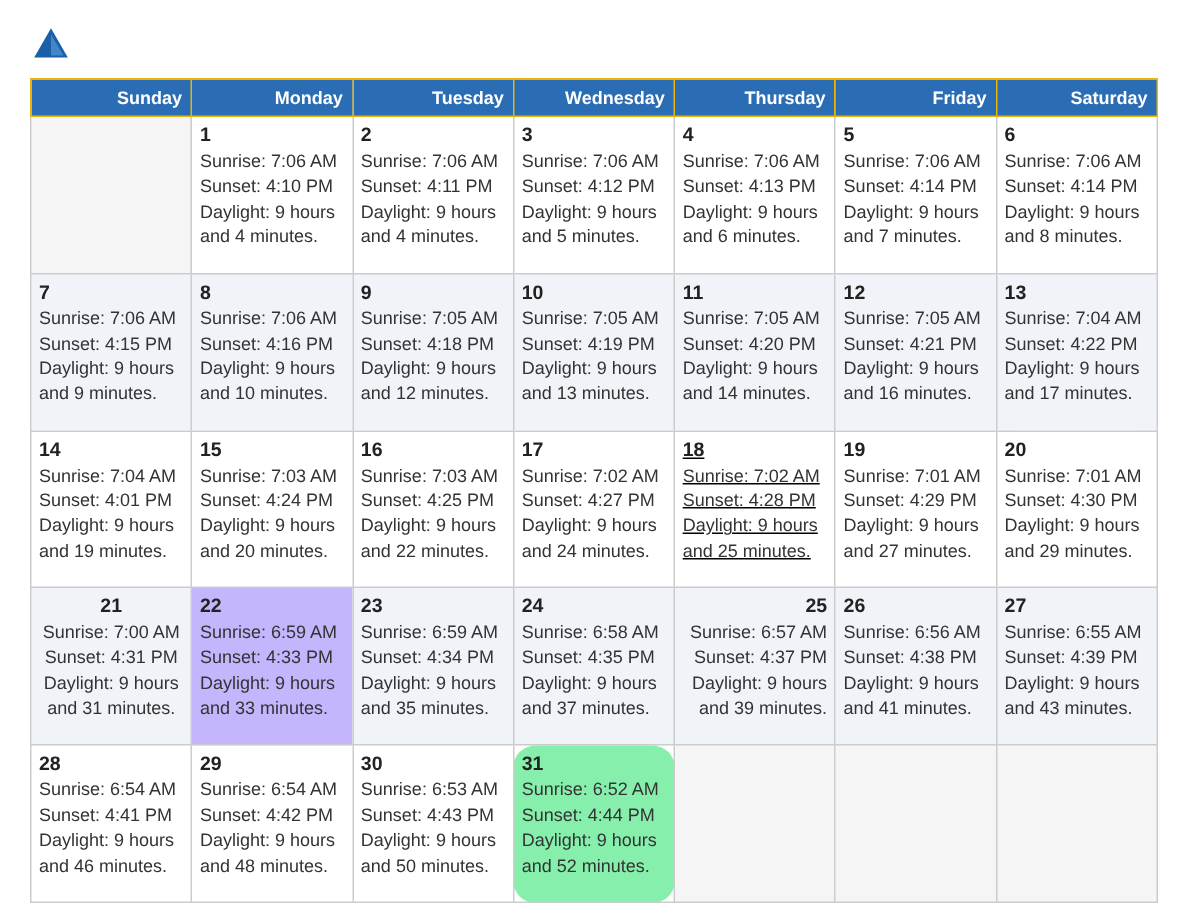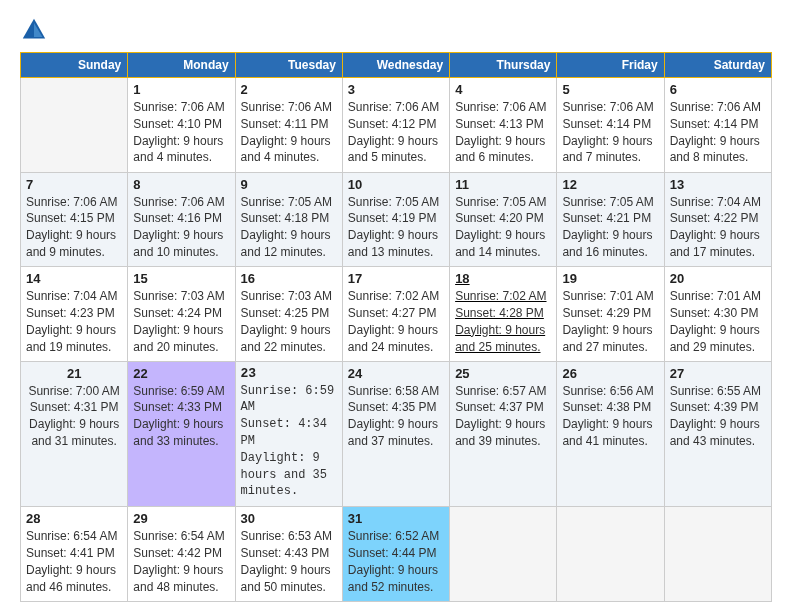--- a/index.html
+++ b/index.html
@@ -183,21 +183,21 @@
             <div class="day-info"><span>Sunrise: 7:05 AM</span><br><span>Sunset: 4:21 PM</span><br><span>Daylight: 9 hours and 16 minutes.</span></div>
           </td>
           <td style="background: rgb(240, 244, 248);">
             <span class="day-number">13</span>
             <div class="day-info"><span>Sunrise: 7:04 AM</span><br><span>Sunset: 4:22 PM</span><br><span>Daylight: 9 hours and 17 minutes.</span></div>
           </td>
         </tr>
         <tr>
           <td style="background: rgb(255, 255, 255);">
             <span class="day-number">14</span>
-            <div class="day-info"><span>Sunrise: 7:04 AM</span><br><span>Sunset: 4:23 PM</span><br><span>Daylight: 9 hours and 19 minutes.</span></div>
+            <div class="day-info"><span>Sunrise: 7:04 AM</span><br><span>Sunset: 4:01 PM</span><br><span>Daylight: 9 hours and 19 minutes.</span></div>
           </td>
           <td style="background: rgb(255, 255, 255);">
             <span class="day-number">15</span>
             <div class="day-info"><span>Sunrise: 7:03 AM</span><br><span>Sunset: 4:24 PM</span><br><span>Daylight: 9 hours and 20 minutes.</span></div>
           </td>
           <td style="background: rgb(255, 255, 255);">
             <span class="day-number">16</span>
             <div class="day-info"><span>Sunrise: 7:03 AM</span><br><span>Sunset: 4:25 PM</span><br><span>Daylight: 9 hours and 22 minutes.</span></div>
           </td>
           <td style="background: rgb(255, 255, 255);">
@@ -219,29 +219,29 @@
         </tr>
         <tr>
           <td style="background: rgb(240, 244, 248); text-align: center;">
             <span class="day-number">21</span>
             <div class="day-info"><span>Sunrise: 7:00 AM</span><br><span>Sunset: 4:31 PM</span><br><span>Daylight: 9 hours and 31 minutes.</span></div>
           </td>
           <td style="background: #c4b5fd;">
             <span class="day-number">22</span>
             <div class="day-info"><span>Sunrise: 6:59 AM</span><br><span>Sunset: 4:33 PM</span><br><span>Daylight: 9 hours and 33 minutes.</span></div>
           </td>
-          <td style="background: rgb(240, 244, 248); font-family: Liberation Mono, monospace;">
+          <td style="background: rgb(240, 244, 248);">
             <span class="day-number">23</span>
             <div class="day-info"><span>Sunrise: 6:59 AM</span><br><span>Sunset: 4:34 PM</span><br><span>Daylight: 9 hours and 35 minutes.</span></div>
           </td>
           <td style="background: rgb(240, 244, 248);">
             <span class="day-number">24</span>
             <div class="day-info"><span>Sunrise: 6:58 AM</span><br><span>Sunset: 4:35 PM</span><br><span>Daylight: 9 hours and 37 minutes.</span></div>
           </td>
-          <td style="background: rgb(240, 244, 248);">
+          <td style="background: rgb(240, 244, 248); text-align: right;">
             <span class="day-number">25</span>
             <div class="day-info"><span>Sunrise: 6:57 AM</span><br><span>Sunset: 4:37 PM</span><br><span>Daylight: 9 hours and 39 minutes.</span></div>
           </td>
           <td style="background: rgb(240, 244, 248); margin-top: 47px;">
             <span class="day-number">26</span>
             <div class="day-info"><span>Sunrise: 6:56 AM</span><br><span>Sunset: 4:38 PM</span><br><span>Daylight: 9 hours and 41 minutes.</span></div>
           </td>
           <td style="background: rgb(240, 244, 248);">
             <span class="day-number">27</span>
             <div class="day-info"><span>Sunrise: 6:55 AM</span><br><span>Sunset: 4:39 PM</span><br><span>Daylight: 9 hours and 43 minutes.</span></div>
@@ -253,21 +253,21 @@
             <div class="day-info"><span>Sunrise: 6:54 AM</span><br><span>Sunset: 4:41 PM</span><br><span>Daylight: 9 hours and 46 minutes.</span></div>
           </td>
           <td style="background: rgb(255, 255, 255);">
             <span class="day-number">29</span>
             <div class="day-info"><span>Sunrise: 6:54 AM</span><br><span>Sunset: 4:42 PM</span><br><span>Daylight: 9 hours and 48 minutes.</span></div>
           </td>
           <td style="background: rgb(255, 255, 255);">
             <span class="day-number">30</span>
             <div class="day-info"><span>Sunrise: 6:53 AM</span><br><span>Sunset: 4:43 PM</span><br><span>Daylight: 9 hours and 50 minutes.</span></div>
           </td>
-          <td style="background: #7dd3fc;">
+          <td style="background: #86efac; border-radius: 15px;">
             <span class="day-number">31</span>
             <div class="day-info"><span>Sunrise: 6:52 AM</span><br><span>Sunset: 4:44 PM</span><br><span>Daylight: 9 hours and 52 minutes.</span></div>
           </td>
           <td class="empty"></td>
           <td class="empty"></td>
           <td class="empty"></td>
         </tr>
       </tbody>
   </table>
 </div>

